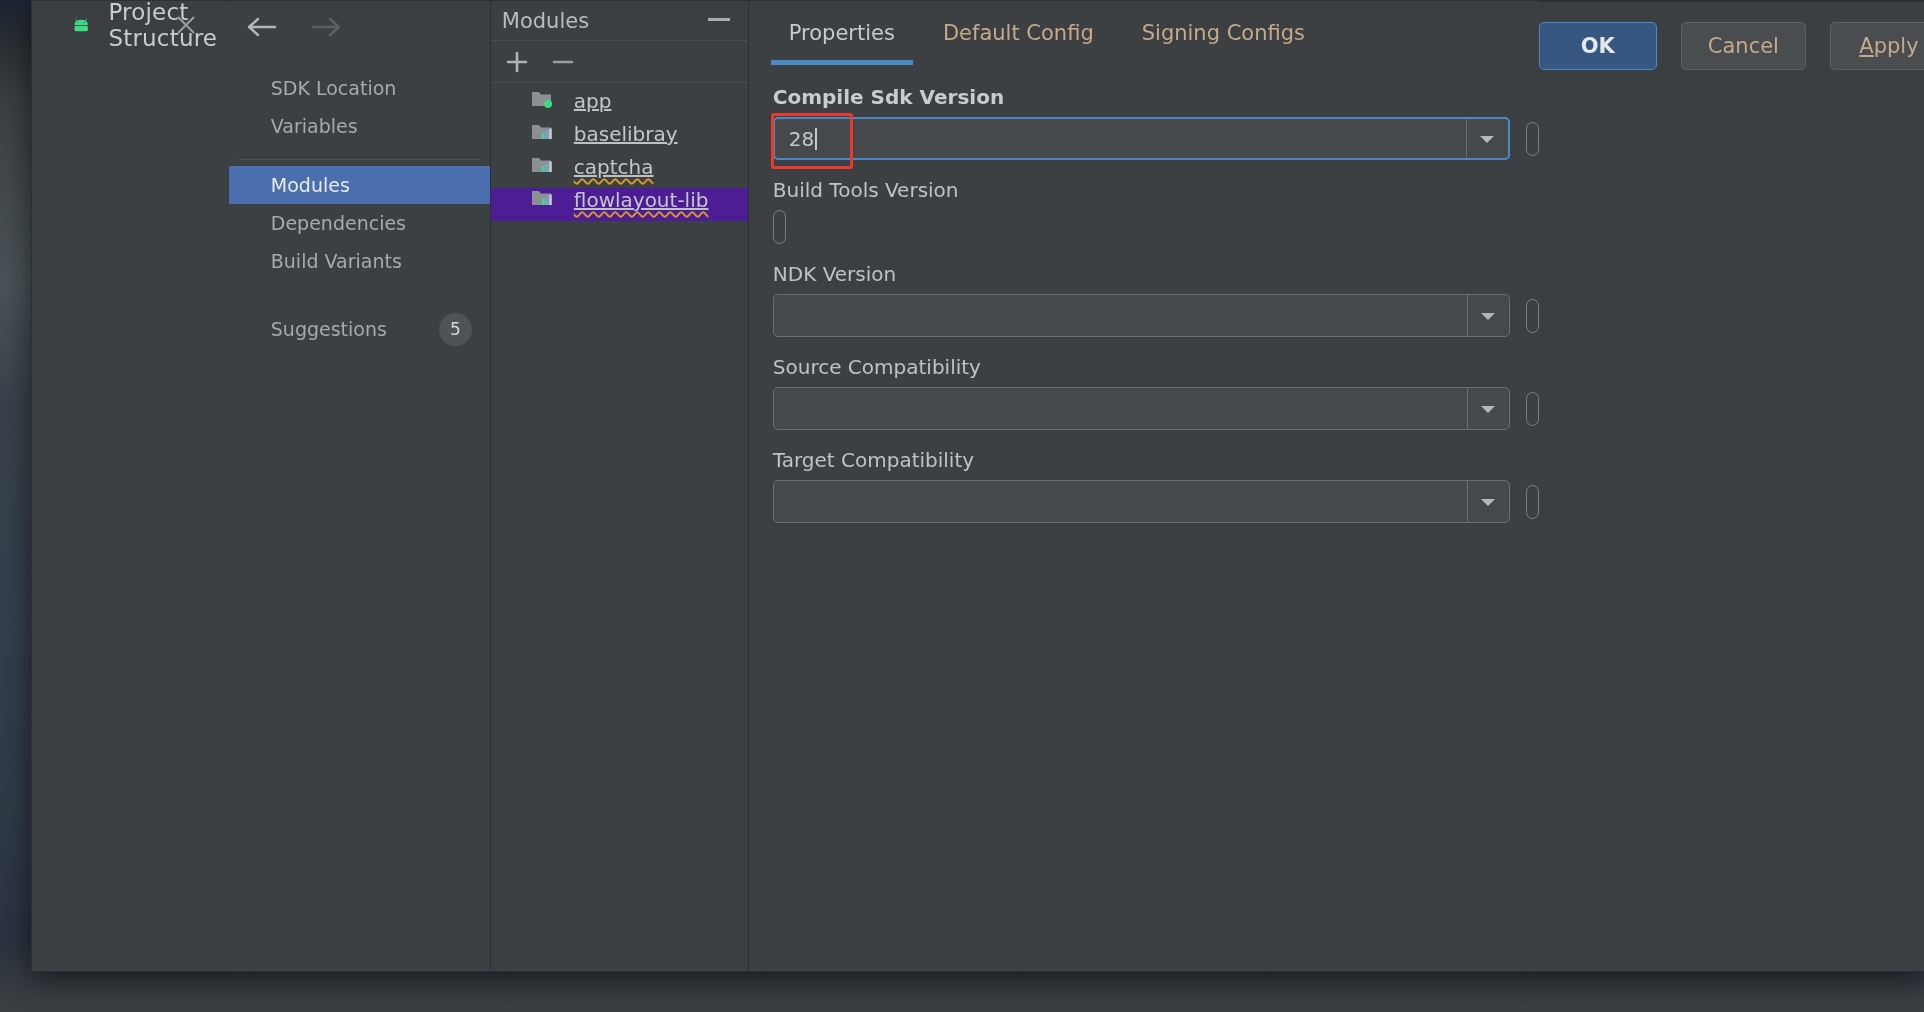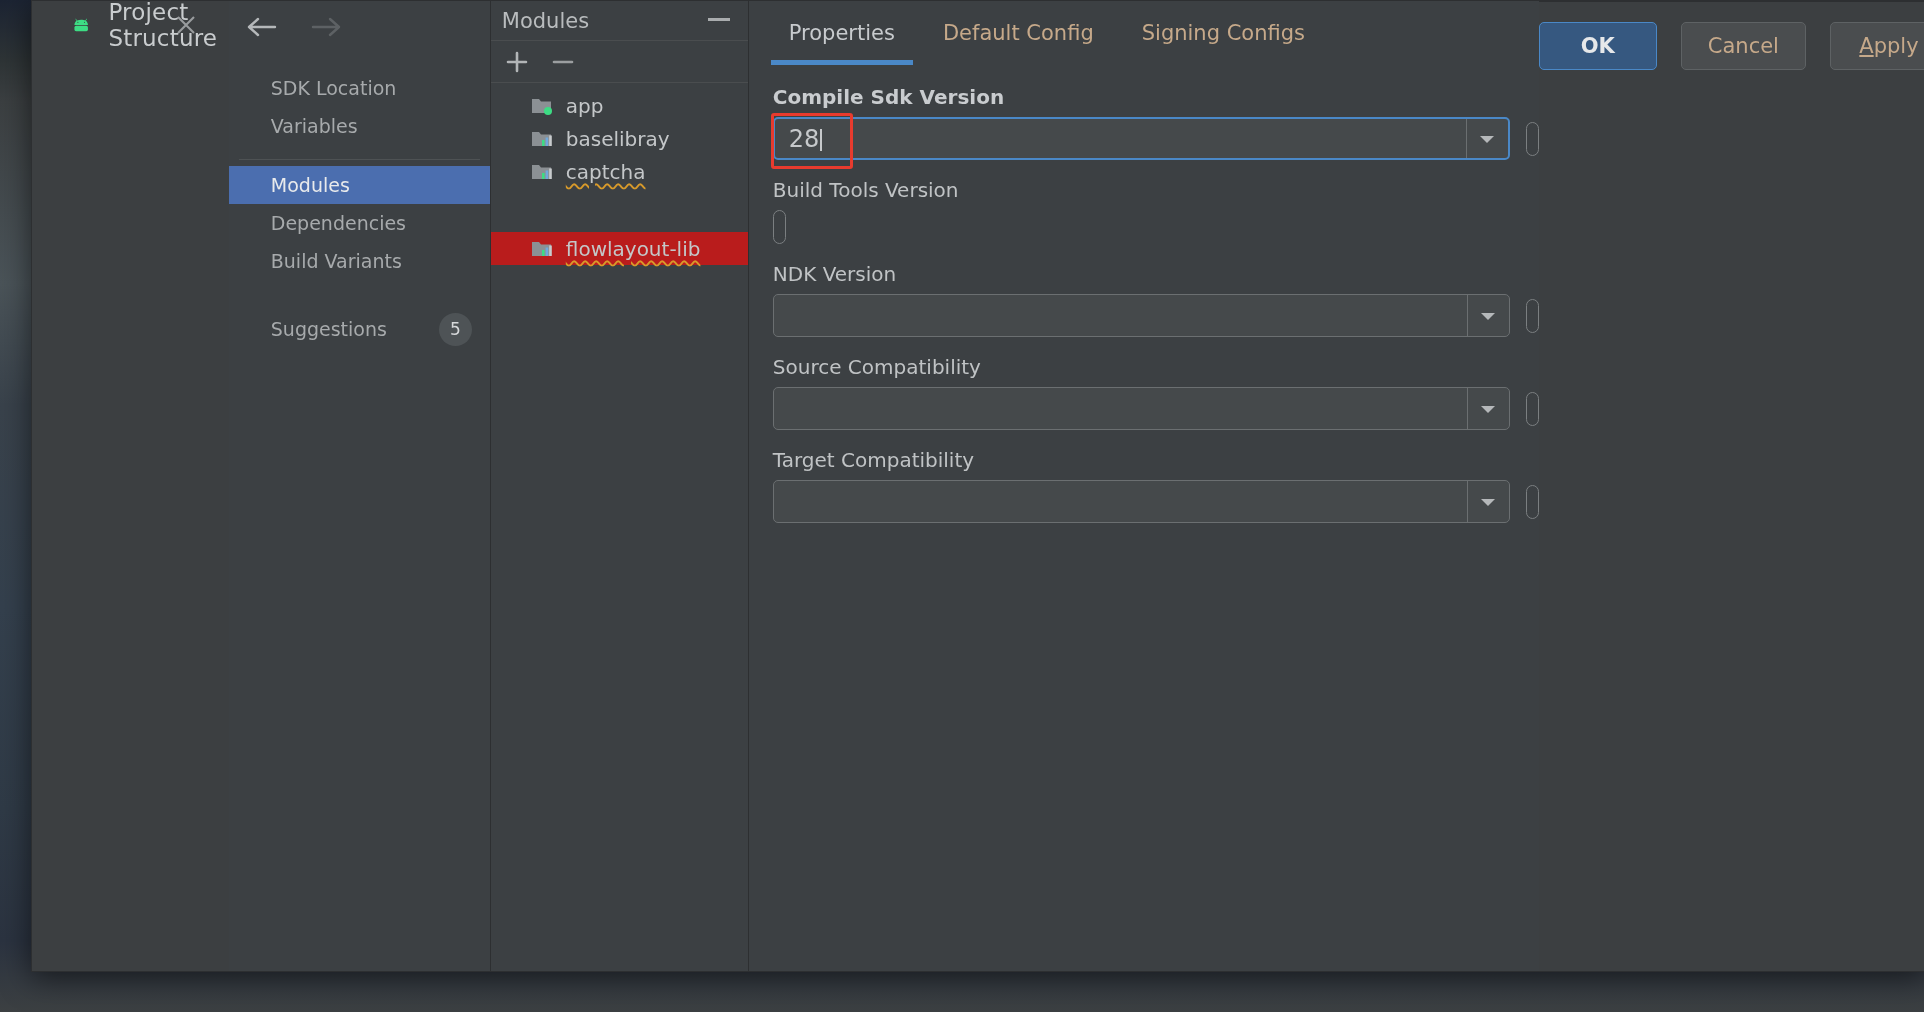--- a/index.html
+++ b/index.html
@@ -76,24 +76,24 @@
   }
   #modules-title { color: #b9bcbe; font-size: 21px; }
   #modules-collapse { margin-left: auto; cursor: pointer; }
   #modules-toolbar {
     height: 42px; display: flex; align-items: center; gap: 22px; padding-left: 14px;
     border-bottom: 1px solid #4a4d4f;
   }
   .tool-btn { cursor: pointer; display: flex; align-items: center; }
   #modules-tree { padding-top: 6px; flex: 1 1 auto; }
   .mod-row {
-    height: 33px; display: flex; align-items: center; padding-left: 40px;
-    color: #bfc2c4; font-size: 20px; cursor: pointer; gap: 13px;
-  }
-  .mod-row.selected { background: #b91c1c; margin-top: 44px; }
+    height: 33px; display: flex; align-items: flex-start; padding-left: 40px;
+    color: #bfc2c4; font-size: 20px; cursor: pointer; gap: 21px; text-decoration: underline;
+  }
+  .mod-row.selected { background: #4c1d95; }
   .mod-icon { width: 22px; height: 19px; flex: 0 0 22px; }
   .mod-label { position: relative; color: #c4c7c9; }
   .mod-label.misspelled {
     text-decoration: underline wavy #d89a2a;
     text-underline-offset: 4px;
     text-decoration-thickness: 1.6px;
   }
 
   
   #content { flex: 1 1 auto; background: #3c4043; display: flex; flex-direction: column; min-width: 0; }
@@ -111,21 +111,21 @@
   .field-block { margin-bottom: 18px; }
   .field-label { color: #c0c3c5; font-size: 20px; margin-bottom: 8px; }
   .field-label.bold { font-weight: bold; color: #c9cccf; }
   .field-row { display: flex; align-items: center; gap: 16px; }
   .combo {
     width: 737px; height: 43px; background: #45494b;
     border: 1px solid #6b6f71; border-radius: 5px;
     display: flex; align-items: center; position: relative;
   }
   .combo.focused { border: 2px solid #4a88c7; background: #45494b; }
-  .combo-text { padding-left: 14px; color: #c6c9cb; font-size: 24px; position: relative; }
+  .combo-text { padding-left: 14px; color: #c6c9cb; font-size: 20px; position: relative; }
   .caret {
     display: inline-block; width: 1.5px; height: 22px; background: #c6c9cb;
     vertical-align: -4px; margin-left: 1px;
   }
   .combo-arrow {
     margin-left: auto; width: 42px; height: 100%;
     border-left: 1px solid #6b6f71;
     display: flex; align-items: center; justify-content: center; cursor: pointer;
   }
   .pill-btn {

